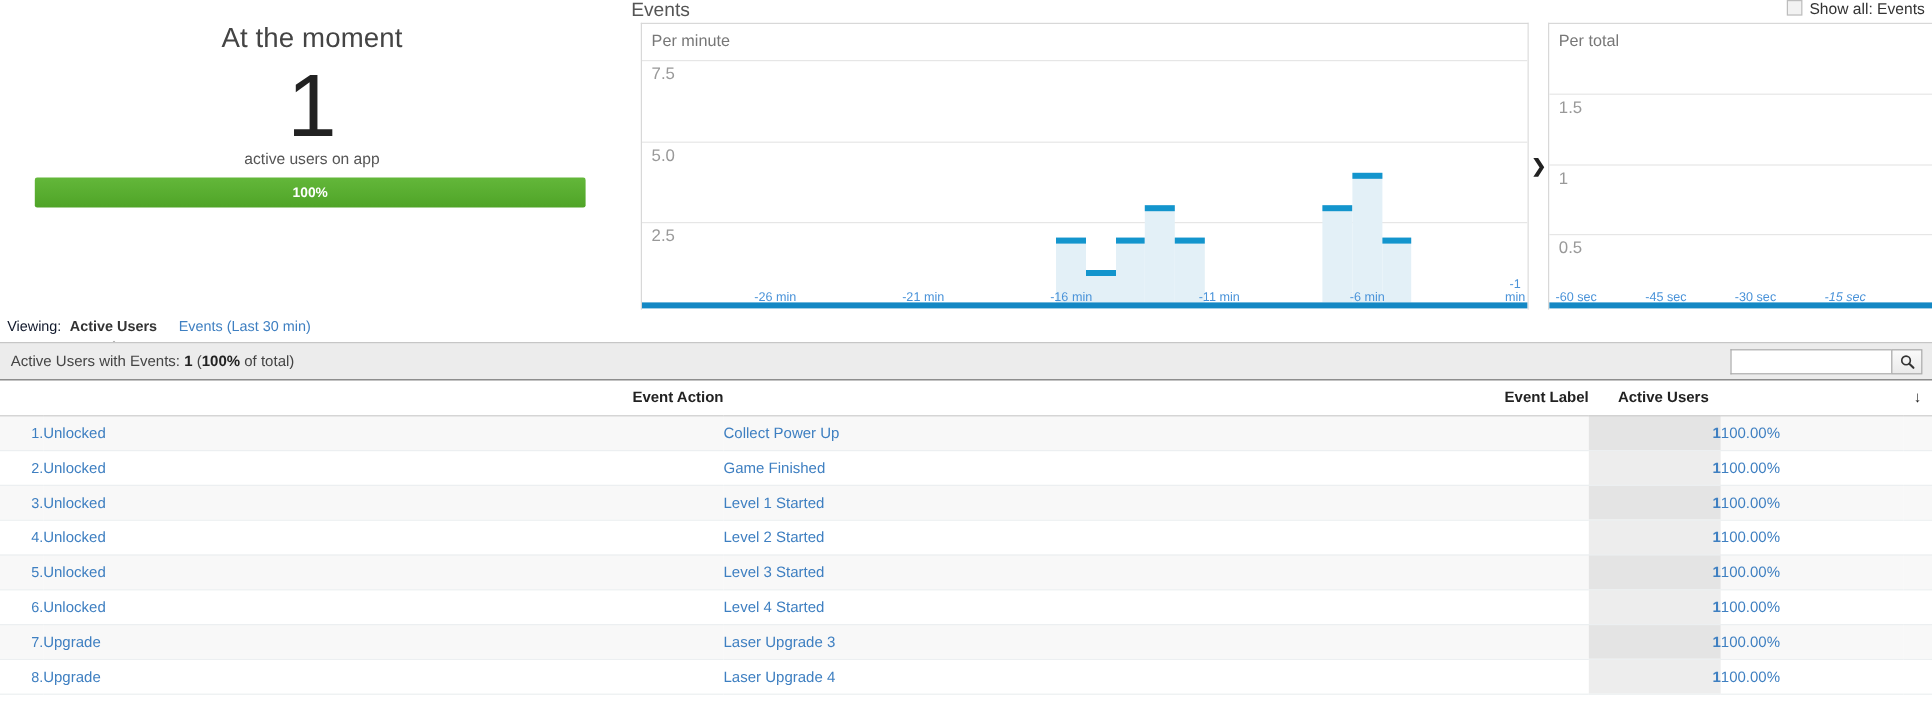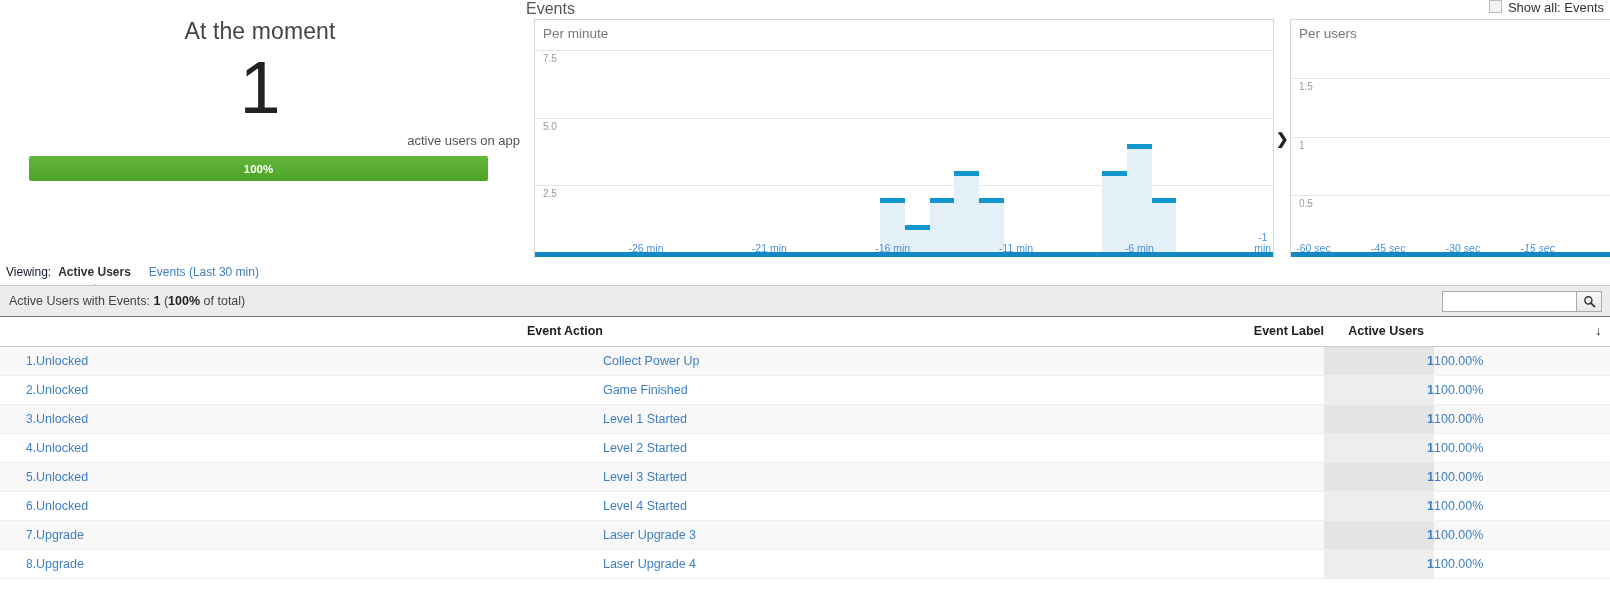--- a/index.html
+++ b/index.html
@@ -35,24 +35,24 @@
   }
   .moment-count {
     text-align: center;
     font-size: 74px;
     line-height: 74px;
     color: #222;
     font-weight: 400;
     margin-top: 6px;
   }
   .moment-sub {
-    text-align: right;
+    text-align: center;
     font-size: 13px;
     color: #555;
-    margin-top: 8px;
+    margin-top: 0;
     font-weight: 400;
   }
   .device-legend {
     margin-top: 27px;
     padding-left: 29px;
     display: flex;
     align-items: center;
     gap: 7px;
   }
   .device-swatch {
@@ -164,21 +164,21 @@
   }
   .gridline {
     position: absolute;
     left: 0; right: 0;
     height: 1px;
     background: #e6e6e6;
   }
   .ytick {
     position: absolute;
     left: 8px;
-    font-size: 10px;
+    font-size: 14px;
     color: #999;
     z-index: 5;
     text-align: right;
   }
   .xtick {
     position: absolute;
     bottom: 4px;
     font-size: 10.5px;
     color: #4a93d9;
     text-align: center;
@@ -424,21 +424,21 @@
 min</div>
           </div>
         <div class="axis-base"></div>
       </div>
 
       <div class="chart-divider">
         <span class="chevron-expand">❯</span>
       </div>
 
       <div class="chart-box chart-second">
-        <div class="chart-label">Per users</div>
+        <div class="chart-label">Per total</div>
         <div class="plot" id="plot-second">
             <div class="gridline" style="top: 174.75px;"></div>
             <div class="ytick" style="top: 177.75px;">0.5</div>
             <div class="gridline" style="top: 116.5px;"></div>
             <div class="ytick" style="top: 119.5px;">1</div>
             <div class="gridline" style="top: 58.25px;"></div>
             <div class="ytick" style="top: 61.25px;">1.5</div>
             <div class="xtick" style="left: -7.51px; width: 60px;">-60 sec</div>
             <div class="xtick" style="left: 67.22px; width: 60px; margin-top: 45px;">-45 sec</div>
             <div class="xtick" style="left: 141.95px; width: 60px;">-30 sec</div>

